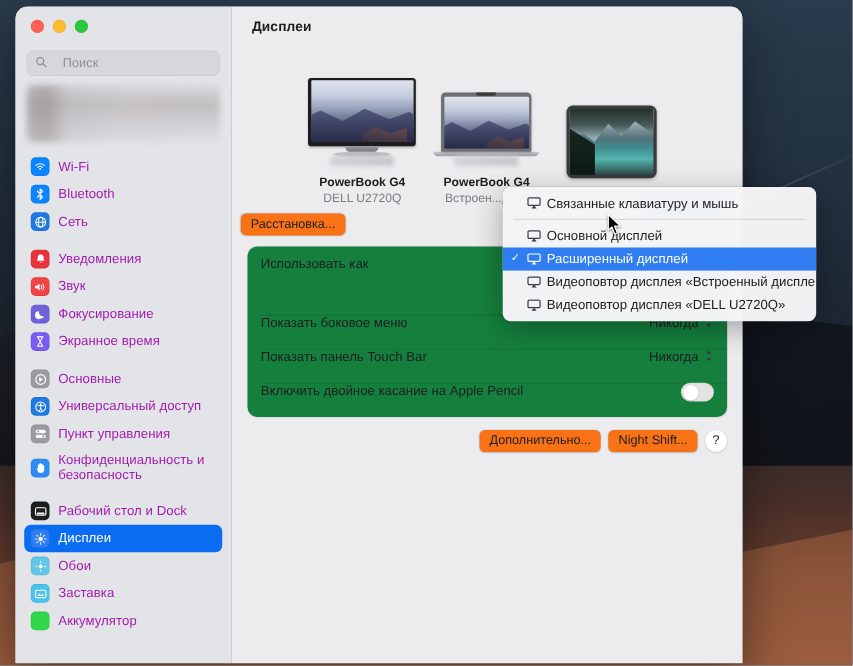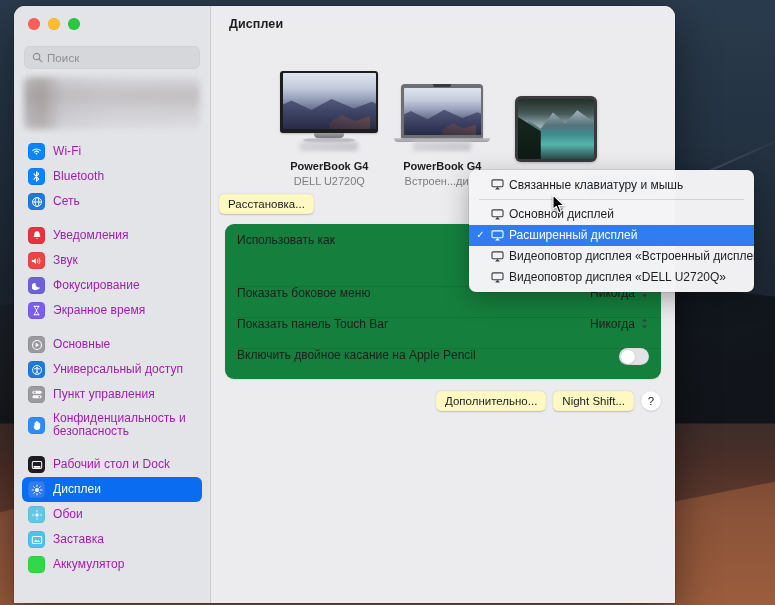--- a/index.html
+++ b/index.html
@@ -58,21 +58,21 @@
   }
   .light { width:12px; height:12px; border-radius:50%; }
   .light.red    { background:#ff5f57; box-shadow:inset 0 0 0 .5px rgba(0,0,0,.10); }
   .light.yellow { background:#febc2e; box-shadow:inset 0 0 0 .5px rgba(0,0,0,.10); }
   .light.green  { background:#28c840; box-shadow:inset 0 0 0 .5px rgba(0,0,0,.10); }
 
   .search-wrap { padding:4px 10px 6px; }
   .search {
     height:23px; border-radius:6px;
     background:rgba(0,0,0,.055);
-    display:flex; align-items:center; gap:4px;
+    display:flex; align-items:center; gap:14px;
     padding:0 8px;
     box-shadow:inset 0 0 0 .5px rgba(0,0,0,.05);
   }
   .search svg { flex:0 0 auto; }
   .search .ph { font-size:11.5px; color:#8e8e93; letter-spacing:.1px; }
 
   
   .profile {
     margin:2px 10px 10px; height:52px;
     border-radius:6px;
@@ -209,21 +209,21 @@
     filter:blur(2px); margin:0 auto 2px;
   }
   .ipad-row { display:flex; align-items:center; gap:5px; margin-top:8px; }
   .ipad-row .blurname { margin:0; width:52px; }
   .ipad-row .txt { font-size:11.5px; font-weight:700; color:#1d1d1f; }
 
   .arrange-row { padding:6px 0 0 8px; }
   .btn {
     display:inline-flex; align-items:center; justify-content:center;
     height:20px; padding:0 9px;
-    background:#fef9c3; border-radius:5px;
+    background:#f97316; border-radius:5px;
     font-size:11.5px; color:#1d1d1f;
     box-shadow:0 .5px 1.5px rgba(0,0,0,.2), inset 0 0 0 .5px rgba(0,0,0,.04);
     white-space:nowrap;
   }
 
   
   .card {
     margin:10px 14px 0; background:#15803d;
     border-radius:9px; overflow:hidden;
     box-shadow:0 .5px 1.5px rgba(0,0,0,.08);
@@ -269,21 +269,21 @@
   
   .blue-pop {
     position:absolute; right:18px; top:168px;
     width:72px; height:21px; border-radius:5px;
     background:linear-gradient(180deg,#3d8bf7,#0a6cf1);
     box-shadow:0 .5px 1.5px rgba(0,0,0,.2);
   }
 
   
   .menu {
-    position:absolute; left:469px; top:170px;
+    position:absolute; left:457px; top:170px;
     width:285px;
     background:rgba(244,244,246,.985);
     border-radius:7px;
     box-shadow:0 7px 26px rgba(0,0,0,.3), 0 0 0 .5px rgba(0,0,0,.14);
     padding:4px 0;
     z-index:50;
     overflow:hidden;
   }
   .mrow {
     height:21px; display:flex; align-items:center;

